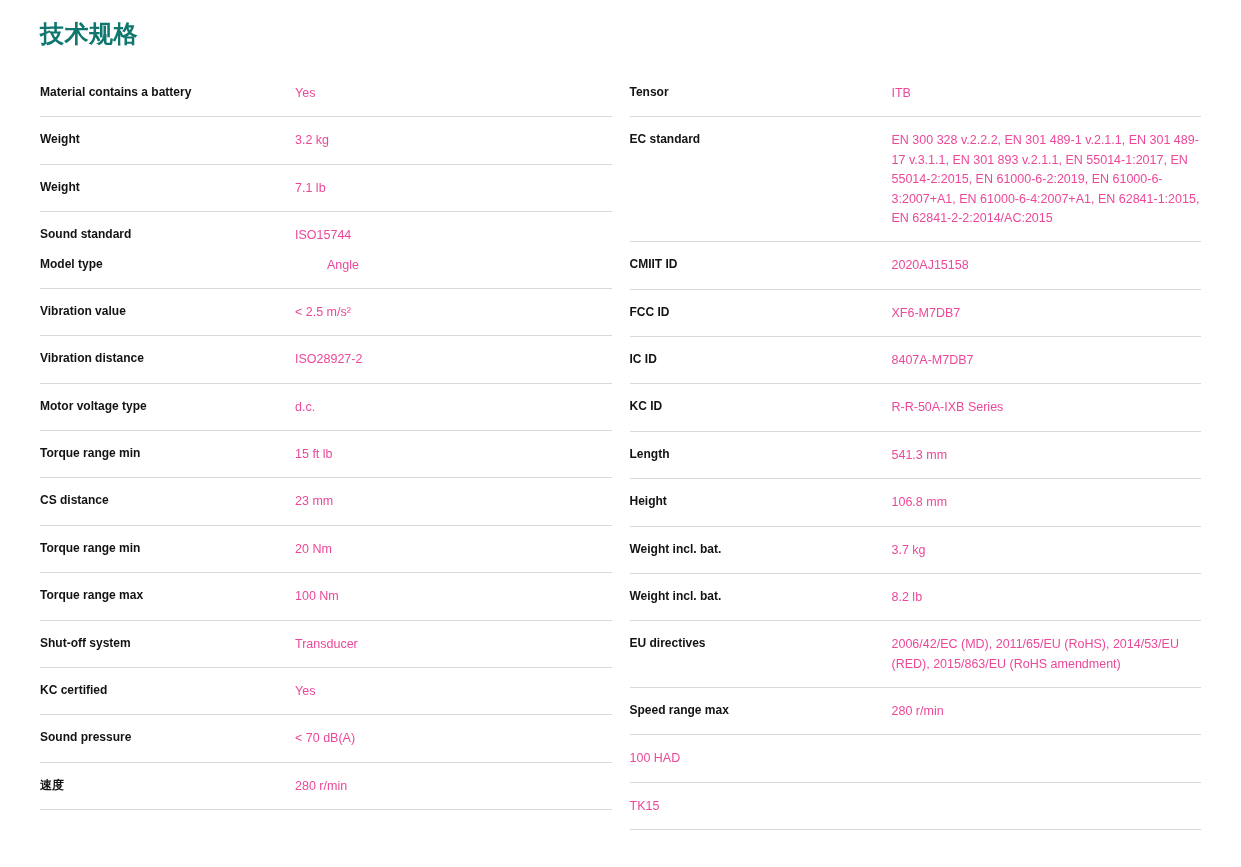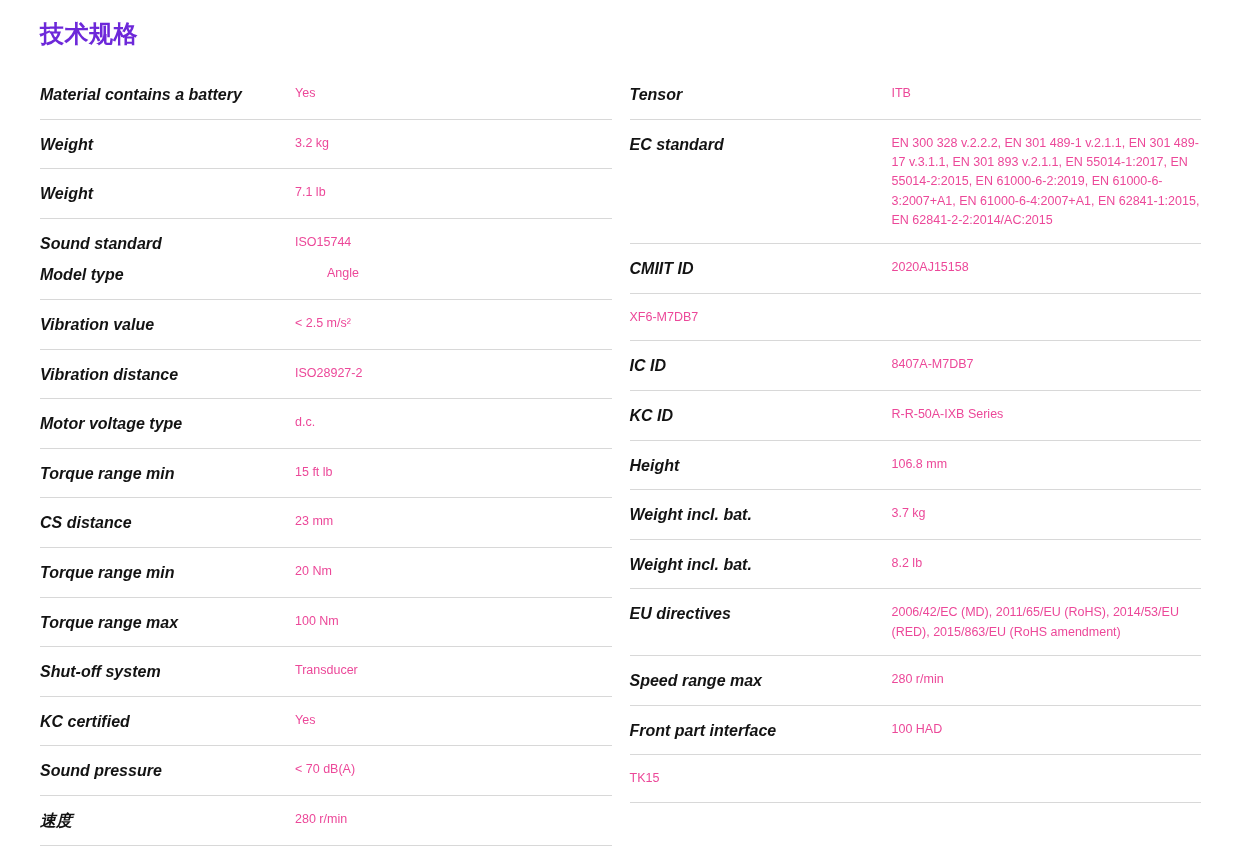--- a/index.html
+++ b/index.html
@@ -19,21 +19,21 @@
     position: relative;
     width: 1241px;
     height: 867px;
     padding: 18px 40px 0 40px;
   }
   .page-title {
     font-size: 24px;
     font-weight: bold;
     letter-spacing: 0.5px;
     margin: 0 0 20px 0;
-    color: #6d28d9;
+    color: #0f766e;
   }
   .spec-columns {
     display: flex;
     flex-direction: row;
     gap: 18px;
     align-items: flex-start;
   }
   .spec-col {
     flex: 1 1 50%;
     min-width: 0;
@@ -50,26 +50,25 @@
     border-bottom: none;
     padding-bottom: 4px;
   }
   .spec-row.tight-top {
     padding-top: 6px;
     gap: 32px;
   }
   .spec-label {
     width: 255px;
     flex: 0 0 255px;
-    font-size: 16px;
+    font-size: 12px;
     font-weight: bold;
     color: #131313;
     line-height: 1.35;
     padding-right: 10px;
-    font-style: italic;
   }
   .spec-value {
     flex: 1 1 auto;
     font-size: 12.5px;
     font-weight: normal;
     color: #ec4899;
     line-height: 1.55;
     word-wrap: break-word;
   }
   .spec-col.right .spec-label {
@@ -157,52 +156,56 @@
         </div>
         <div class="spec-row">
           <div class="spec-label">EC standard</div>
           <div class="spec-value">EN 300 328 v.2.2.2, EN 301 489-1 v.2.1.1, EN 301 489-17 v.3.1.1, EN 301 893 v.2.1.1, EN 55014-1:2017, EN 55014-2:2015, EN 61000-6-2:2019, EN 61000-6-3:2007+A1, EN 61000-6-4:2007+A1, EN 62841-1:2015, EN 62841-2-2:2014/AC:2015</div>
         </div>
         <div class="spec-row">
           <div class="spec-label">CMIIT ID</div>
           <div class="spec-value">2020AJ15158</div>
         </div>
         <div class="spec-row">
+          <div class="spec-label">FCC ID</div>
           <div class="spec-value">XF6-M7DB7</div>
         </div>
         <div class="spec-row">
           <div class="spec-label">IC ID</div>
           <div class="spec-value">8407A-M7DB7</div>
         </div>
         <div class="spec-row">
           <div class="spec-label">KC ID</div>
           <div class="spec-value">R-R-50A-IXB Series</div>
         </div>
         <div class="spec-row">
+          <div class="spec-label">Length</div>
+          <div class="spec-value">541.3 mm</div>
+        </div>
+        <div class="spec-row">
           <div class="spec-label">Height</div>
           <div class="spec-value">106.8 mm</div>
         </div>
         <div class="spec-row">
           <div class="spec-label">Weight incl. bat.</div>
           <div class="spec-value">3.7 kg</div>
         </div>
         <div class="spec-row">
           <div class="spec-label">Weight incl. bat.</div>
           <div class="spec-value">8.2 lb</div>
         </div>
         <div class="spec-row">
           <div class="spec-label">EU directives</div>
           <div class="spec-value">2006/42/EC (MD), 2011/65/EU (RoHS), 2014/53/EU (RED), 2015/863/EU (RoHS amendment)</div>
         </div>
         <div class="spec-row">
           <div class="spec-label">Speed range max</div>
           <div class="spec-value">280 r/min</div>
         </div>
         <div class="spec-row">
-          <div class="spec-label">Front part interface</div>
           <div class="spec-value">100 HAD</div>
         </div>
         <div class="spec-row">
           <div class="spec-value">TK15</div>
         </div>
       </div>
   </div>
 </div>
 
 </body></html>

